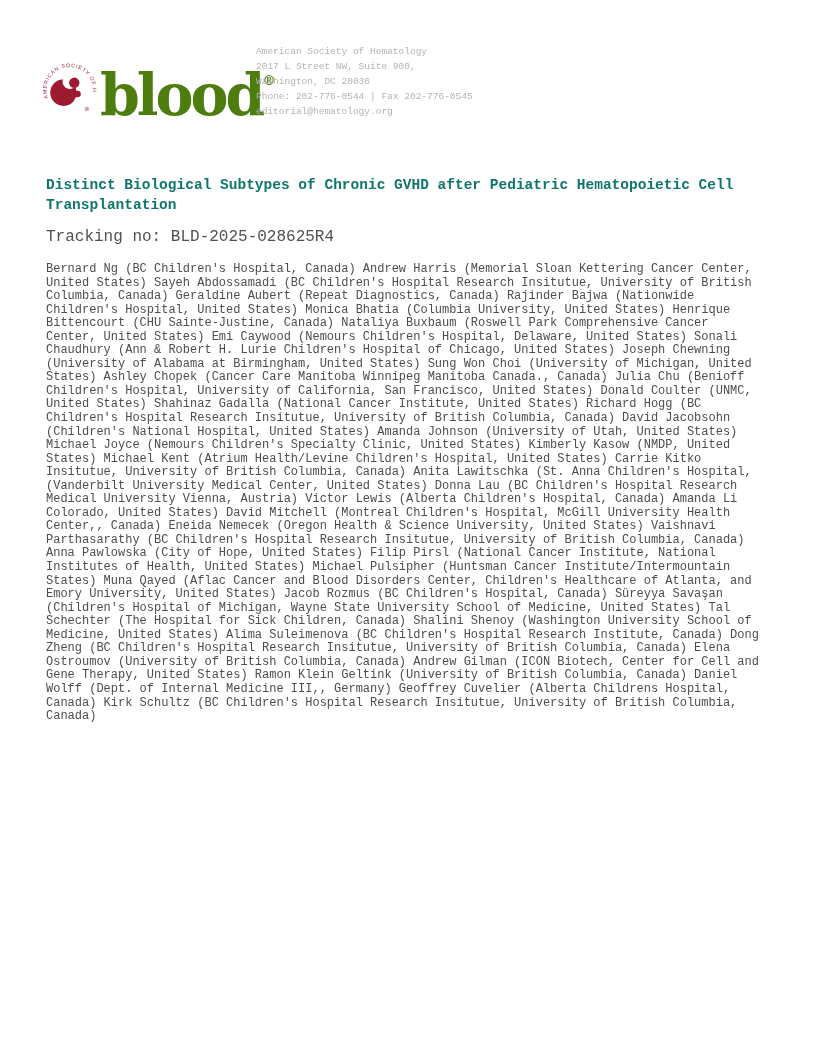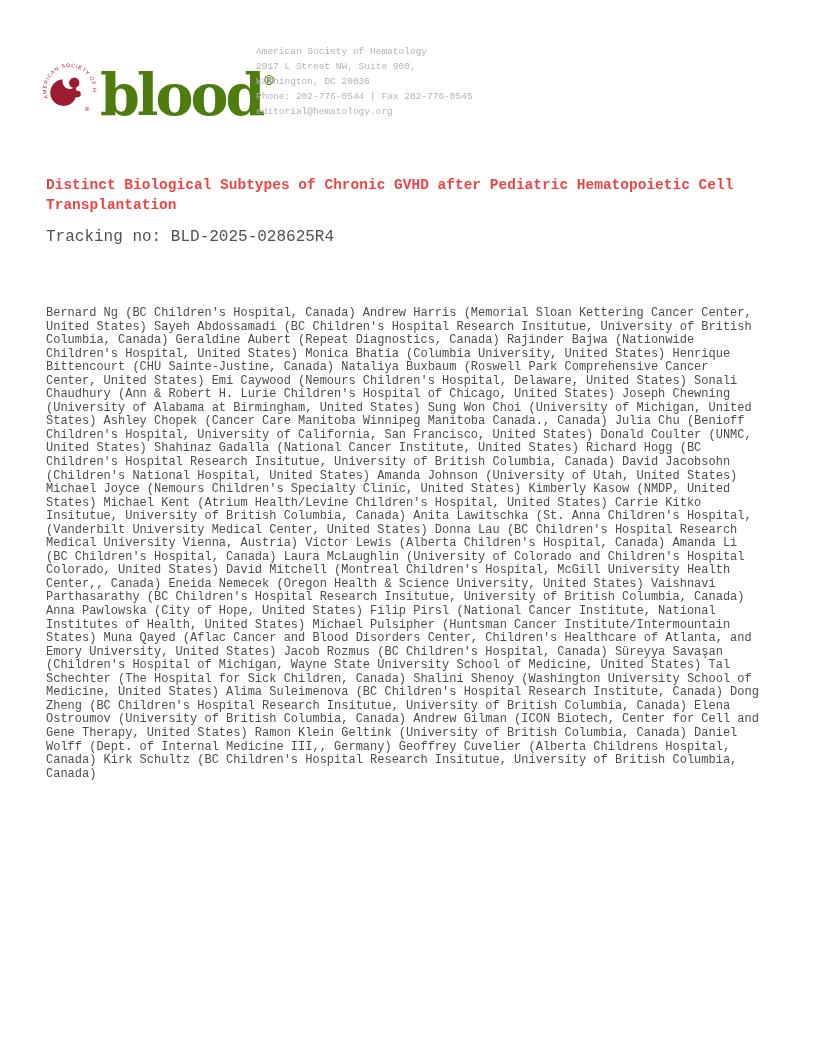--- a/index.html
+++ b/index.html
@@ -49,42 +49,41 @@
     line-height: 15px;
   }
 
   
   .title {
     position: absolute;
     left: 46px;
     top: 176px;
     width: 724px;
     margin: 0;
-    color: #ef4444;
+    color: #0f766e;
     font-family: "Liberation Mono", "DejaVu Sans Mono", monospace;
     font-size: 14.5px;
     font-weight: bold;
     line-height: 19.5px;
   }
   .tracking {
     position: absolute;
     left: 46px;
     top: 231px;
     color: #515151;
     font-size: 16px;
     line-height: 13px;
     white-space: pre;
   }
   .authors {
     position: absolute;
     left: 46px;
     top: 263px;
     color: #4d4d4d;
     font-size: 12px;
-    margin-top: 44px;
   }
   .authors .line {
     white-space: pre;
     height: 13.55px;
     line-height: 13.55px;
   }
 </style>
 </head>
 <body>
 
@@ -135,21 +134,20 @@
       <div class="line">States) Ashley Chopek (Cancer Care Manitoba Winnipeg Manitoba Canada., Canada) Julia Chu (Benioff</div>
       <div class="line">Children's Hospital, University of California, San Francisco, United States) Donald Coulter (UNMC,</div>
       <div class="line">United States) Shahinaz Gadalla (National Cancer Institute, United States) Richard Hogg (BC</div>
       <div class="line">Children's Hospital Research Insitutue, University of British Columbia, Canada) David Jacobsohn</div>
       <div class="line">(Children's National Hospital, United States) Amanda Johnson (University of Utah, United States)</div>
       <div class="line">Michael Joyce (Nemours Children's Specialty Clinic, United States) Kimberly Kasow (NMDP, United</div>
       <div class="line">States) Michael Kent (Atrium Health/Levine Children's Hospital, United States) Carrie Kitko</div>
       <div class="line">Insitutue, University of British Columbia, Canada) Anita Lawitschka (St. Anna Children's Hospital,</div>
       <div class="line">(Vanderbilt University Medical Center, United States) Donna Lau (BC Children's Hospital Research</div>
       <div class="line">Medical University Vienna, Austria) Victor Lewis (Alberta Children's Hospital, Canada) Amanda Li</div>
-      <div class="line">(BC Children's Hospital, Canada) Laura McLaughlin (University of Colorado and Children's Hospital</div>
       <div class="line">Colorado, United States) David Mitchell (Montreal Children's Hospital, McGill University Health</div>
       <div class="line">Center,, Canada) Eneida Nemecek (Oregon Health &amp; Science University, United States) Vaishnavi</div>
       <div class="line">Parthasarathy (BC Children's Hospital Research Insitutue, University of British Columbia, Canada)</div>
       <div class="line">Anna Pawlowska (City of Hope, United States) Filip Pirsl (National Cancer Institute, National</div>
       <div class="line">Institutes of Health, United States) Michael Pulsipher (Huntsman Cancer Institute/Intermountain</div>
       <div class="line">States) Muna Qayed (Aflac Cancer and Blood Disorders Center, Children's Healthcare of Atlanta, and</div>
       <div class="line">Emory University, United States) Jacob Rozmus (BC Children's Hospital, Canada) Süreyya Savaşan</div>
       <div class="line">(Children's Hospital of Michigan, Wayne State University School of Medicine, United States) Tal</div>
       <div class="line">Schechter (The Hospital for Sick Children, Canada) Shalini Shenoy (Washington University School of</div>
       <div class="line">Medicine, United States) Alima Suleimenova (BC Children's Hospital Research Institute, Canada) Dong</div>

